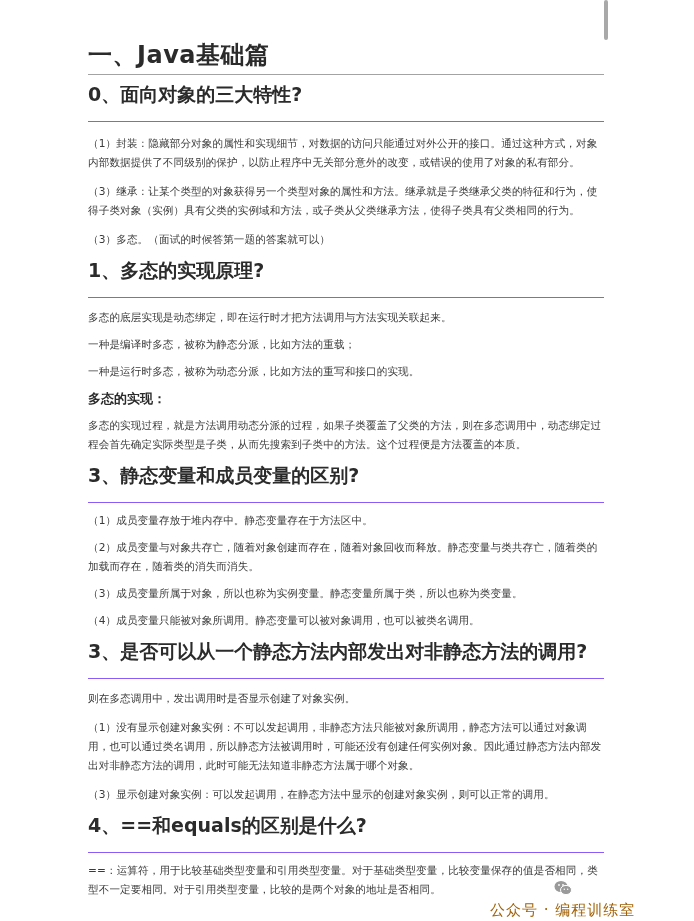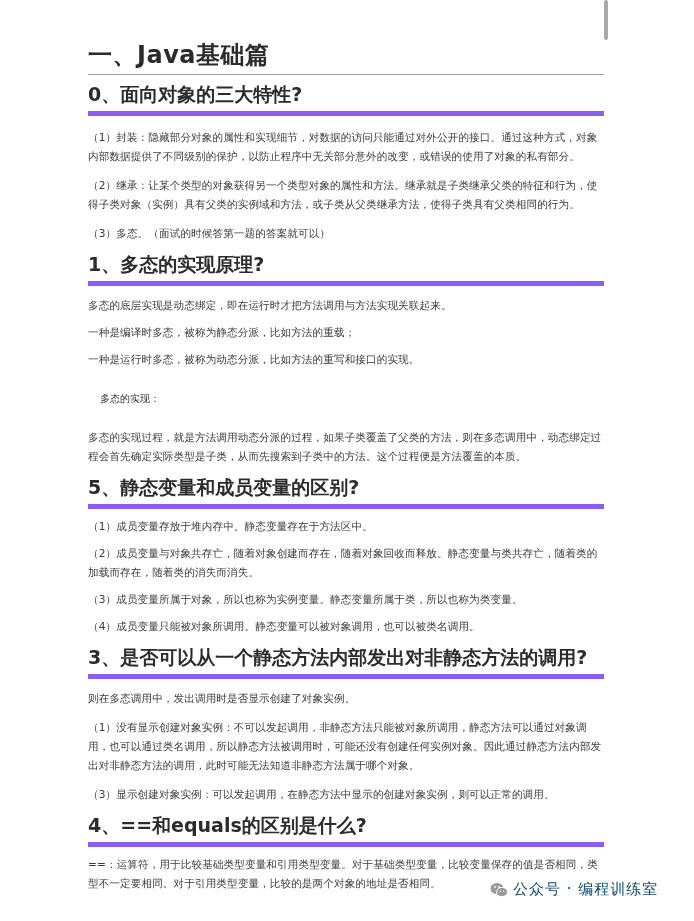--- a/index.html
+++ b/index.html
@@ -39,90 +39,91 @@
       line-height: 30px;
       border-bottom: 1px solid #a3a3a3;
       letter-spacing: 0.5px;
     }
     h2.q {
       font-size: 19px;
       font-weight: bold;
       color: #2b2b2b;
       margin: 0;
       line-height: 26px;
-      padding-bottom: 4px;
-      border-bottom: 5px solid #8b5cf6;
+      padding-bottom: 14px;
+      border-bottom: 1px solid #8b5cf6;
     }
     p.t {
       font-size: 10.6px;
       line-height: 19px;
       margin: 0;
       color: #3a3a3a;
       letter-spacing: 0.1px;
     }
     p.b {
-      font-size: 10px;
+      font-size: 13px;
       line-height: 19px;
-      margin: 12px;
-      font-weight: normal;
+      margin: 0;
+      font-weight: bold;
       color: #2b2b2b;
     }
     .gap6 { height: 6px; }
     .gap8 { height: 8px; }
     .gap10 { height: 10px; }
     .gap12 { height: 12px; }
     .watermark {
       position: absolute;
       left: 490px;
       top: 880px;
       font-size: 15px;
-      color: #0c4a6e;
+      color: #a16207;
       display: flex;
       align-items: center;
       gap: 5px;
       letter-spacing: 1px;
+      flex-direction: column;
     }
     .wm-icon {
       width: 18px;
       height: 16px;
       display: inline-block;
     }
   </style>
 </head>
 <body>
 
 <div class="scrollbar"></div>
 
 <div class="doc">
   <h1 class="title">一、Java基础篇</h1>
   <div class="gap6"></div>
 
   <h2 class="q">0、面向对象的三大特性?</h2>
   <div class="gap12"></div>
   <p class="t">（1）封装：隐藏部分对象的属性和实现细节，对数据的访问只能通过对外公开的接口。通过这种方式，对象内部数据提供了不同级别的保护，以防止程序中无关部分意外的改变，或错误的使用了对象的私有部分。</p>
   <div class="gap10"></div>
-  <p class="t">（2）继承：让某个类型的对象获得另一个类型对象的属性和方法。继承就是子类继承父类的特征和行为，使得子类对象（实例）具有父类的实例域和方法，或子类从父类继承方法，使得子类具有父类相同的行为。</p>
+  <p class="t">（3）继承：让某个类型的对象获得另一个类型对象的属性和方法。继承就是子类继承父类的特征和行为，使得子类对象（实例）具有父类的实例域和方法，或子类从父类继承方法，使得子类具有父类相同的行为。</p>
   <div class="gap10"></div>
   <p class="t">（3）多态。（面试的时候答第一题的答案就可以）</p>
   <div class="gap8"></div>
 
   <h2 class="q">1、多态的实现原理?</h2>
   <div class="gap10"></div>
   <p class="t">多态的底层实现是动态绑定，即在运行时才把方法调用与方法实现关联起来。</p>
   <div class="gap8"></div>
   <p class="t">一种是编译时多态，被称为静态分派，比如方法的重载；</p>
   <div class="gap8"></div>
   <p class="t">一种是运行时多态，被称为动态分派，比如方法的重写和接口的实现。</p>
   <div class="gap8"></div>
   <p class="b">多态的实现：</p>
   <div class="gap8"></div>
   <p class="t">多态的实现过程，就是方法调用动态分派的过程，如果子类覆盖了父类的方法，则在多态调用中，动态绑定过程会首先确定实际类型是子类，从而先搜索到子类中的方法。这个过程便是方法覆盖的本质。</p>
   <div class="gap8"></div>
 
-  <h2 class="q">5、静态变量和成员变量的区别?</h2>
+  <h2 class="q">3、静态变量和成员变量的区别?</h2>
   <div class="gap8"></div>
   <p class="t">（1）成员变量存放于堆内存中。静态变量存在于方法区中。</p>
   <div class="gap8"></div>
   <p class="t">（2）成员变量与对象共存亡，随着对象创建而存在，随着对象回收而释放。静态变量与类共存亡，随着类的加载而存在，随着类的消失而消失。</p>
   <div class="gap8"></div>
   <p class="t">（3）成员变量所属于对象，所以也称为实例变量。静态变量所属于类，所以也称为类变量。</p>
   <div class="gap8"></div>
   <p class="t">（4）成员变量只能被对象所调用。静态变量可以被对象调用，也可以被类名调用。</p>
   <div class="gap8"></div>
 

